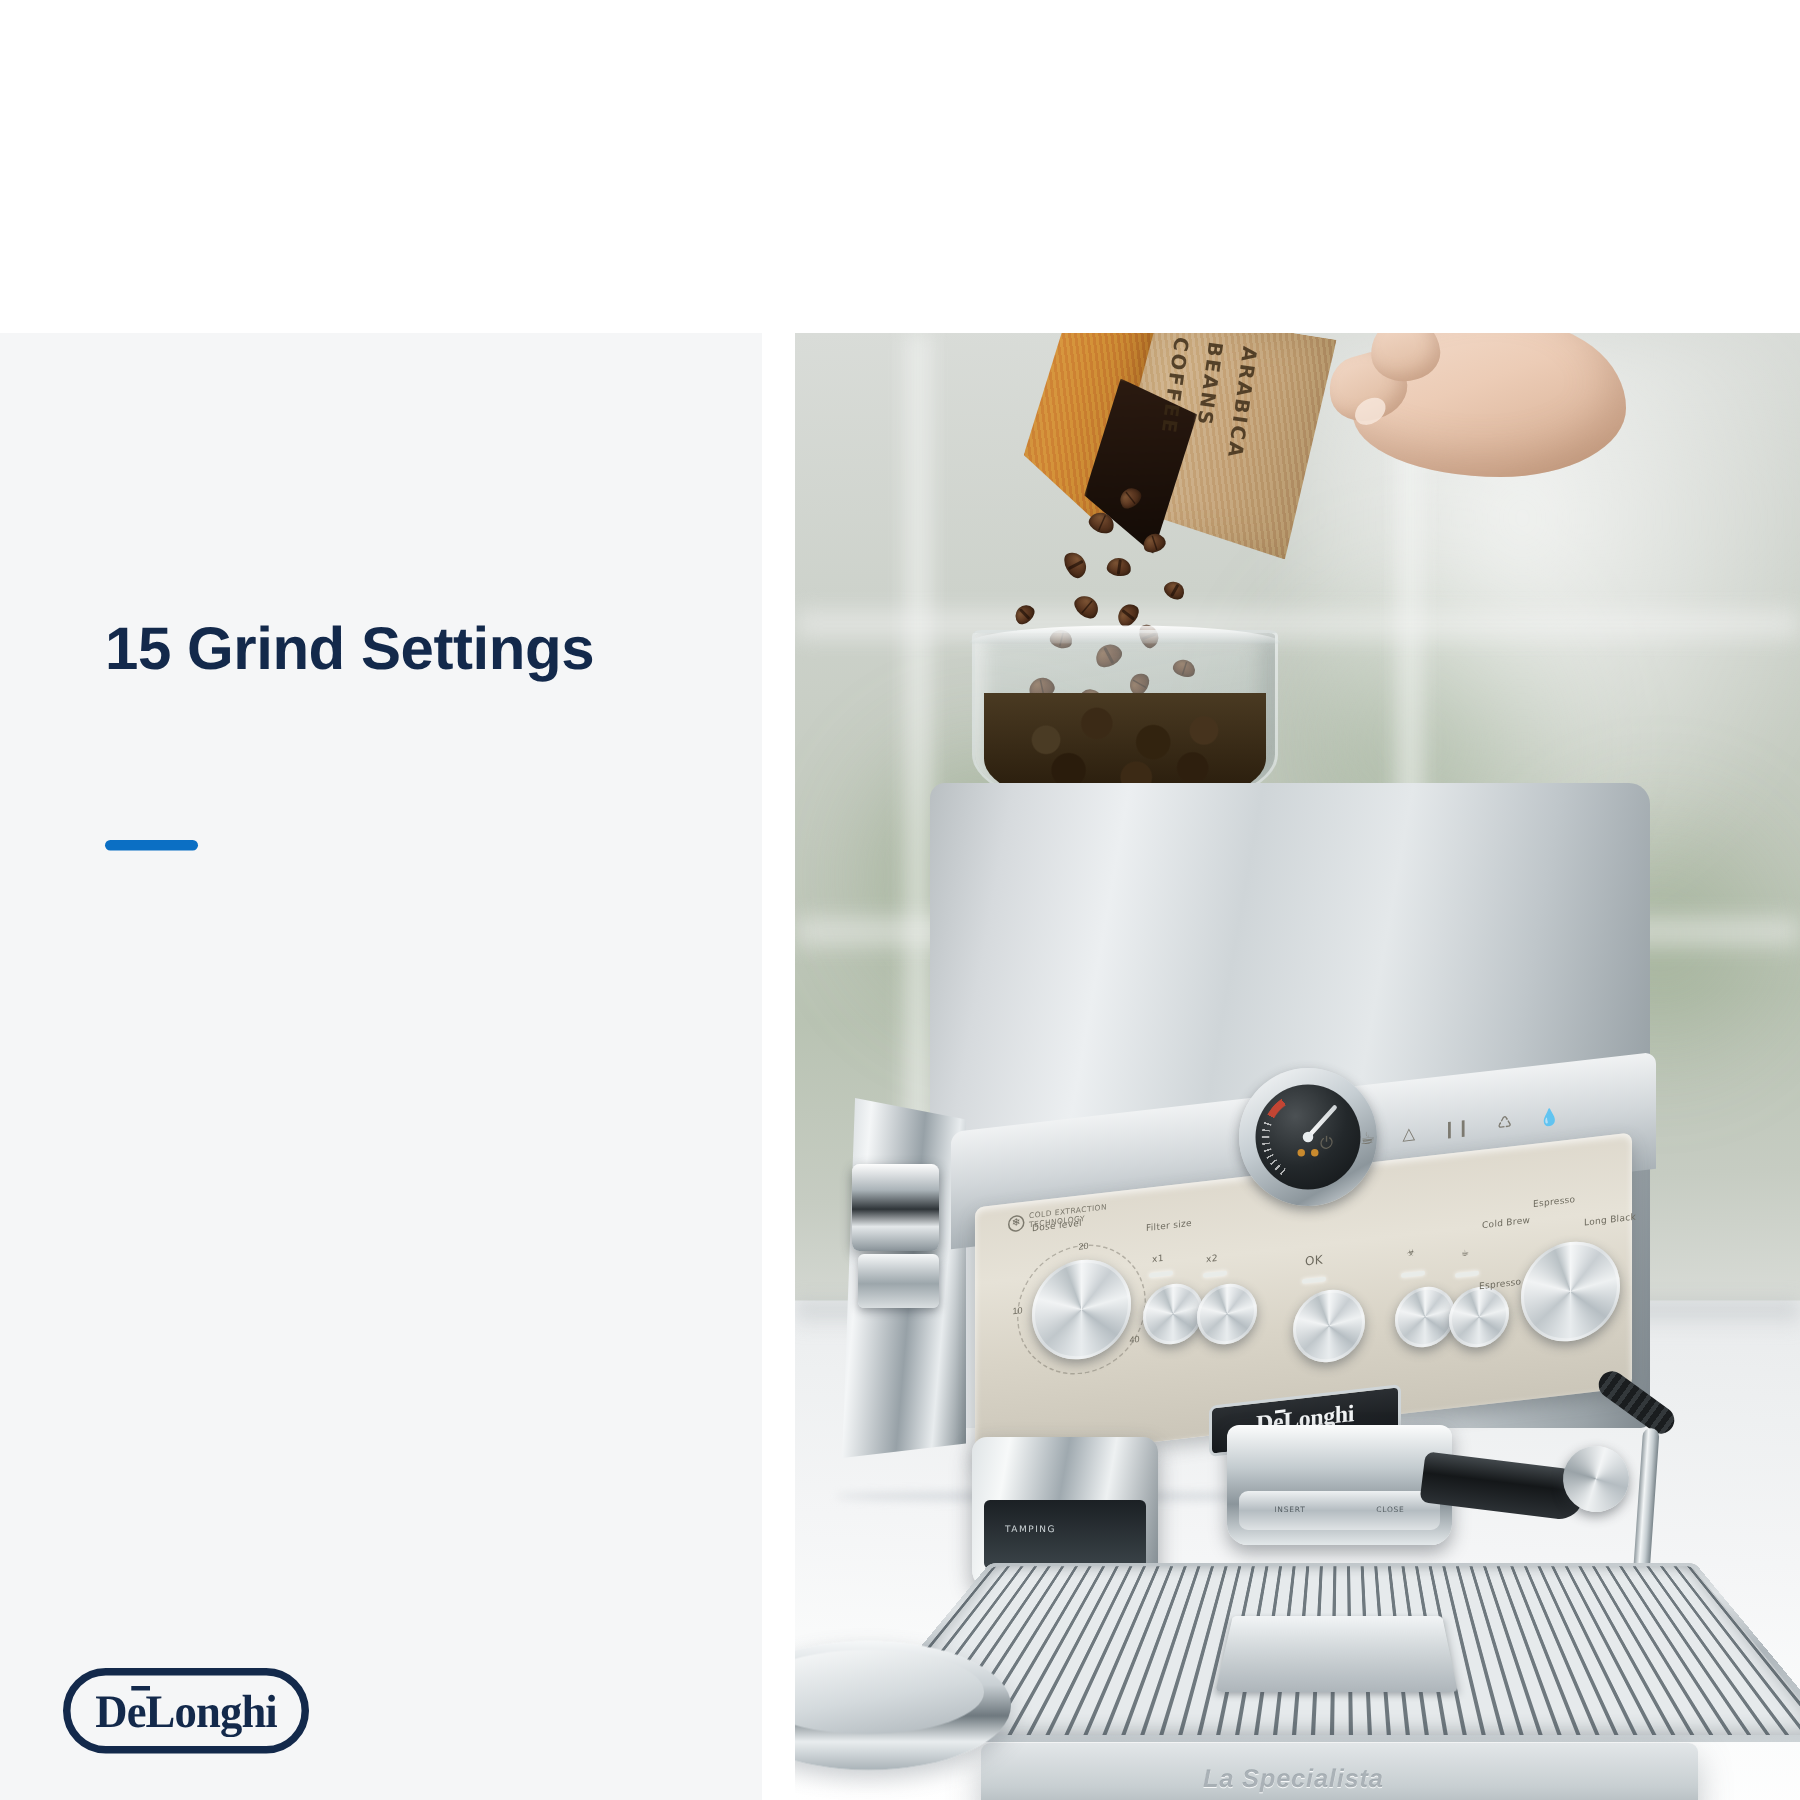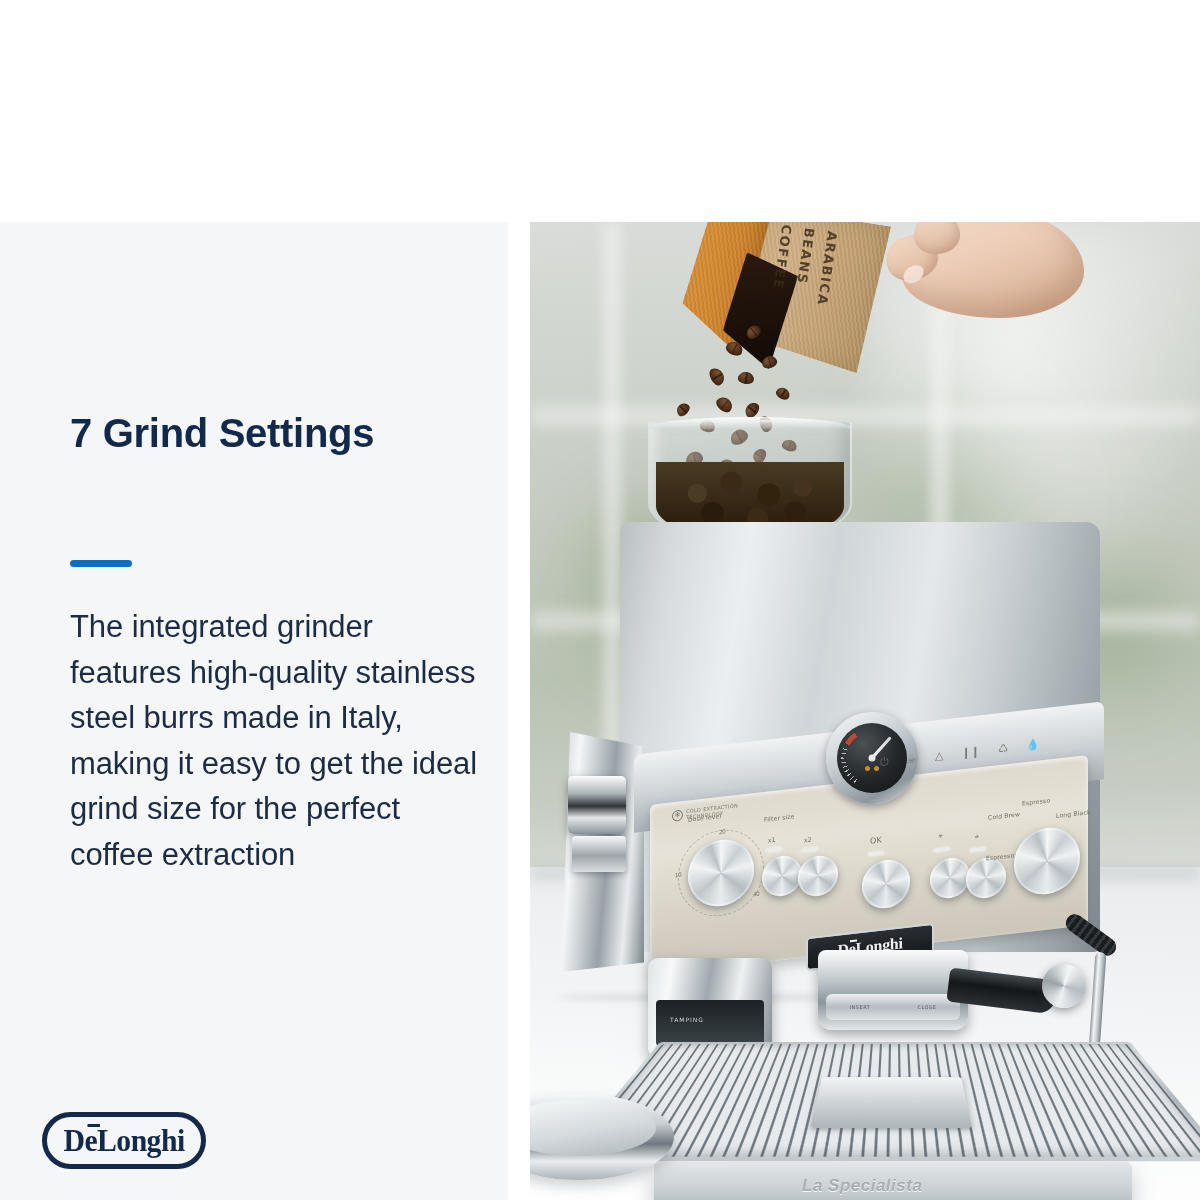--- a/index.html
+++ b/index.html
@@ -801,25 +801,24 @@
 </style>
 </head>
 <body>
 
 <div class="page">
 
   <div class="gap-strip"></div>
 
   <div class="left-panel">
 
-    <div class="subhead">7 Grind Settings</div>
+    <div class="subhead">15 Grind Settings</div>
 
     <div class="rule"></div>
 
-    <div class="body-copy">The integrated grinder features high-quality stainless steel burrs made in Italy, making it easy to get the ideal grind size for the perfect coffee extraction</div>
 
     <div class="logo">
       <span class="logo-text">
         <span>DeLonghi</span>
         <i class="logo-macron"></i>
       </span>
     </div>
   </div>
 
   <div class="gutter"></div>

